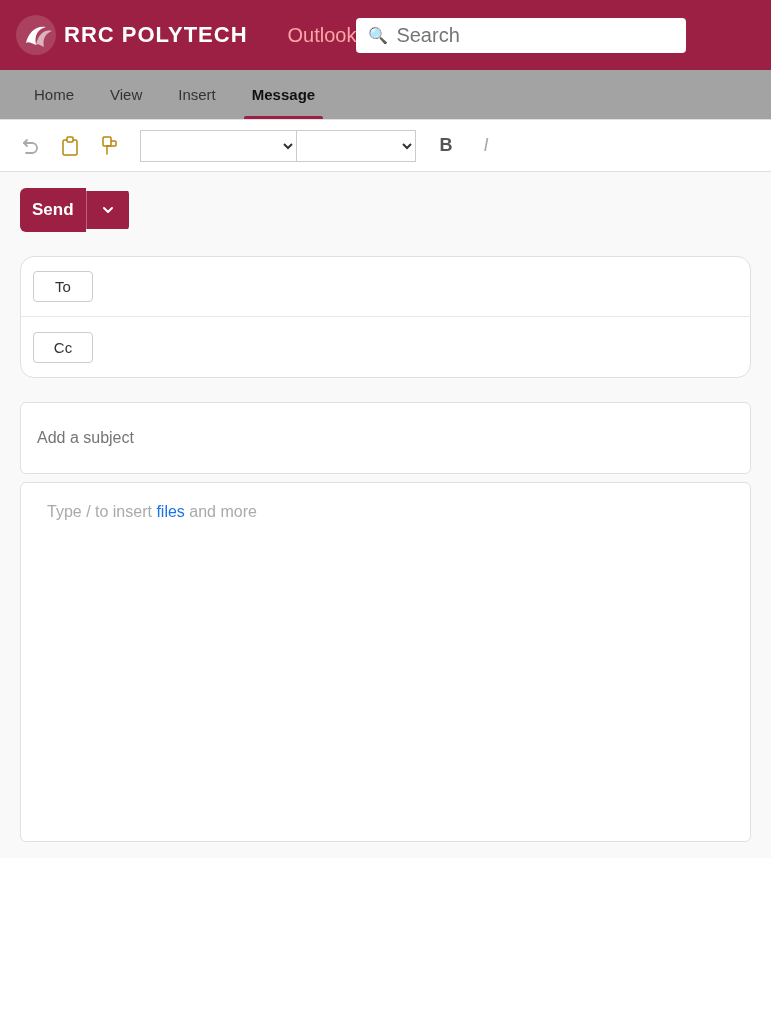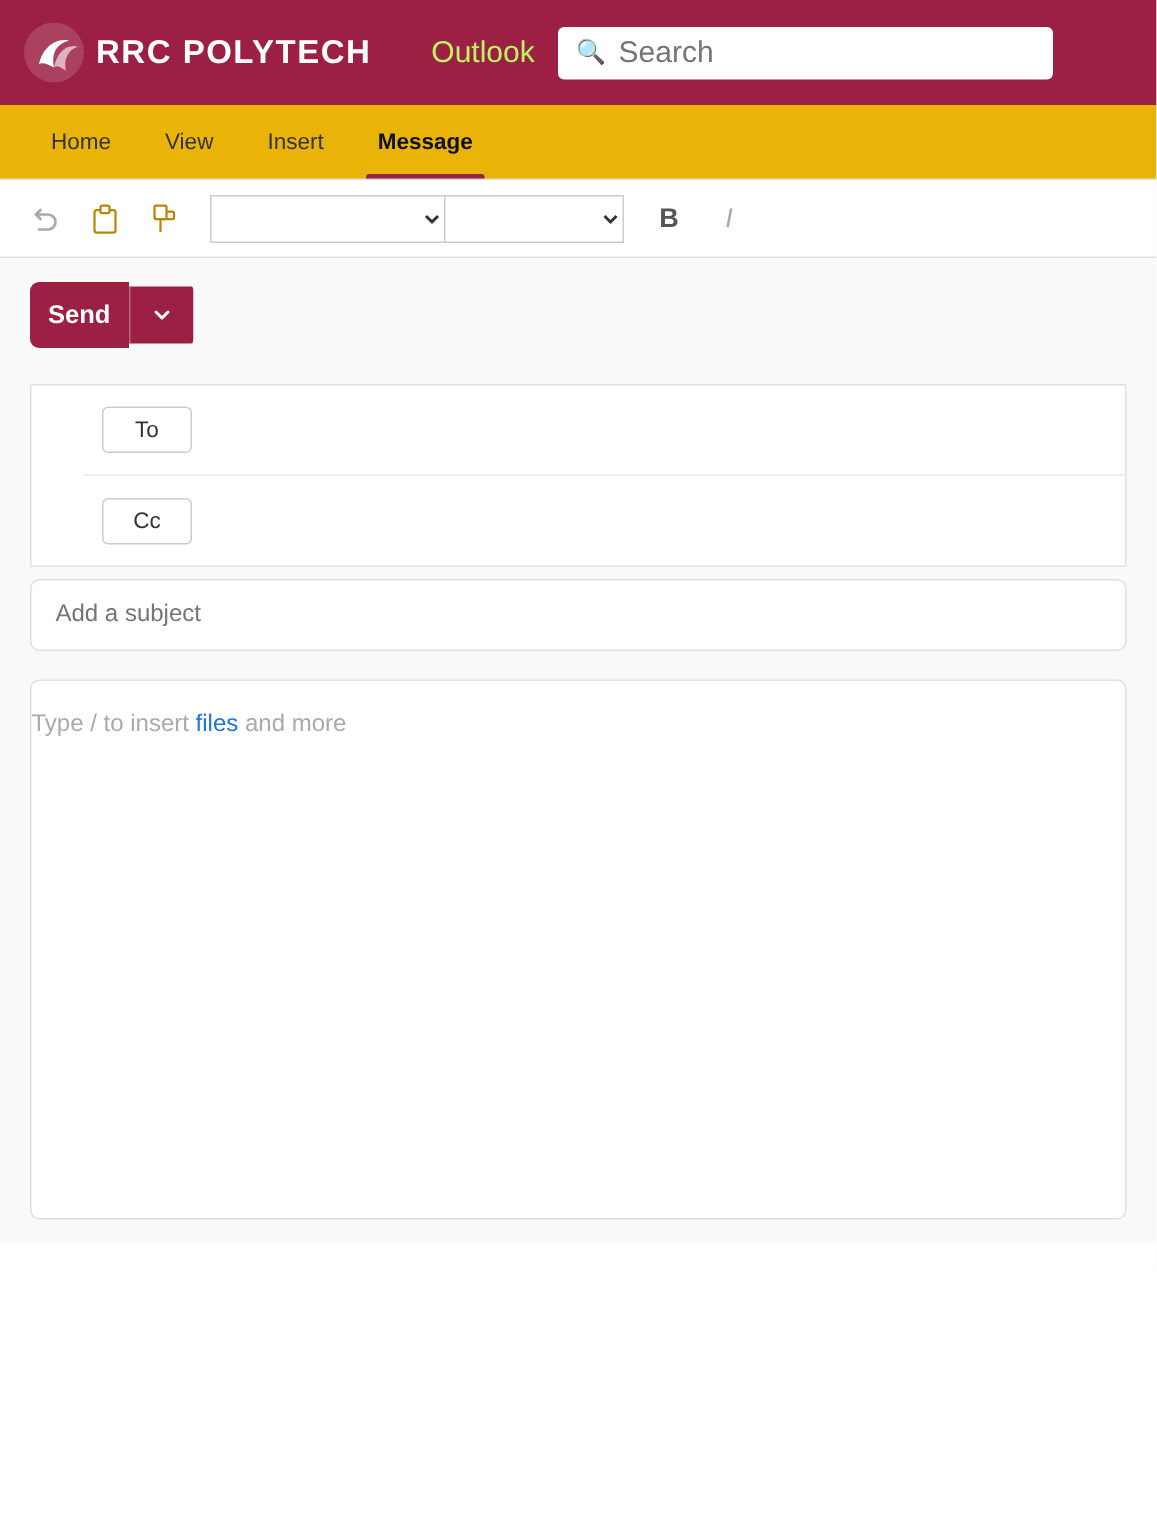--- a/index.html
+++ b/index.html
@@ -39,25 +39,24 @@
     }
 
     .logo-text {
       color: #fff;
       font-size: 22px;
       font-weight: 700;
       letter-spacing: 1px;
     }
 
     .outlook-label {
-      color: #bef264;
+      color: #fca5a5;
       font-size: 20px;
       font-weight: 400;
       margin-left: 40px;
-      margin-right: 16px;
     }
 
     .search-bar {
       display: flex;
       align-items: center;
       background: #fff;
       border-radius: 4px;
       padding: 6px 12px;
       flex: 1;
       max-width: 330px;
@@ -78,21 +77,21 @@
       background: transparent;
     }
 
     
     .nav-menu {
       display: flex;
       align-items: flex-start;
       border-bottom: 1px solid #e0e0e0;
       padding: 0 16px;
       height: 50px;
-      background: #eab308;
+      background: #a3a3a3;
     }
 
     .nav-item {
       font-size: 15px;
       color: #333;
       padding: 0 18px;
       height: 100%;
       display: flex;
       align-items: center;
       cursor: pointer;
@@ -210,24 +209,23 @@
       padding: 12px 14px;
       cursor: pointer;
       display: flex;
       align-items: center;
       justify-content: center;
     }
 
     
     .email-fields {
       background: #fff;
-      border-radius: 1px;
+      border-radius: 14px;
       border: 1px solid #e0e0e0;
-      margin-bottom: 8px;
-      padding-left: 35px;
+      margin-bottom: 24px;
     }
 
     .email-field-row {
       display: flex;
       align-items: center;
       border-bottom: 1px solid #e8e8e8;
       padding: 0 12px;
       min-height: 60px;
     }
 
@@ -259,39 +257,39 @@
       flex: 1;
       background: transparent;
       padding: 8px 0;
     }
 
     
     .subject-row {
       background: #fff;
       border-radius: 6px;
       border: 1px solid #e0e0e0;
-      padding: 14px 16px;
-      margin-bottom: 19px;
+      padding: 26px 16px;
+      margin-bottom: 8px;
     }
 
     .subject-input {
       border: none;
       outline: none;
       font-size: 16px;
       color: #aaa;
       width: 100%;
       background: transparent;
     }
 
     
     .body-area {
       background: #fff;
       border-radius: 6px;
       border: 1px solid #e0e0e0;
-      padding: 20px 0;
+      padding: 20px 26px;
       min-height: 360px;
     }
 
     .body-placeholder {
       font-size: 16px;
       color: #aaa;
     }
 
     .body-placeholder .files-link {
       color: #1a73e8;

